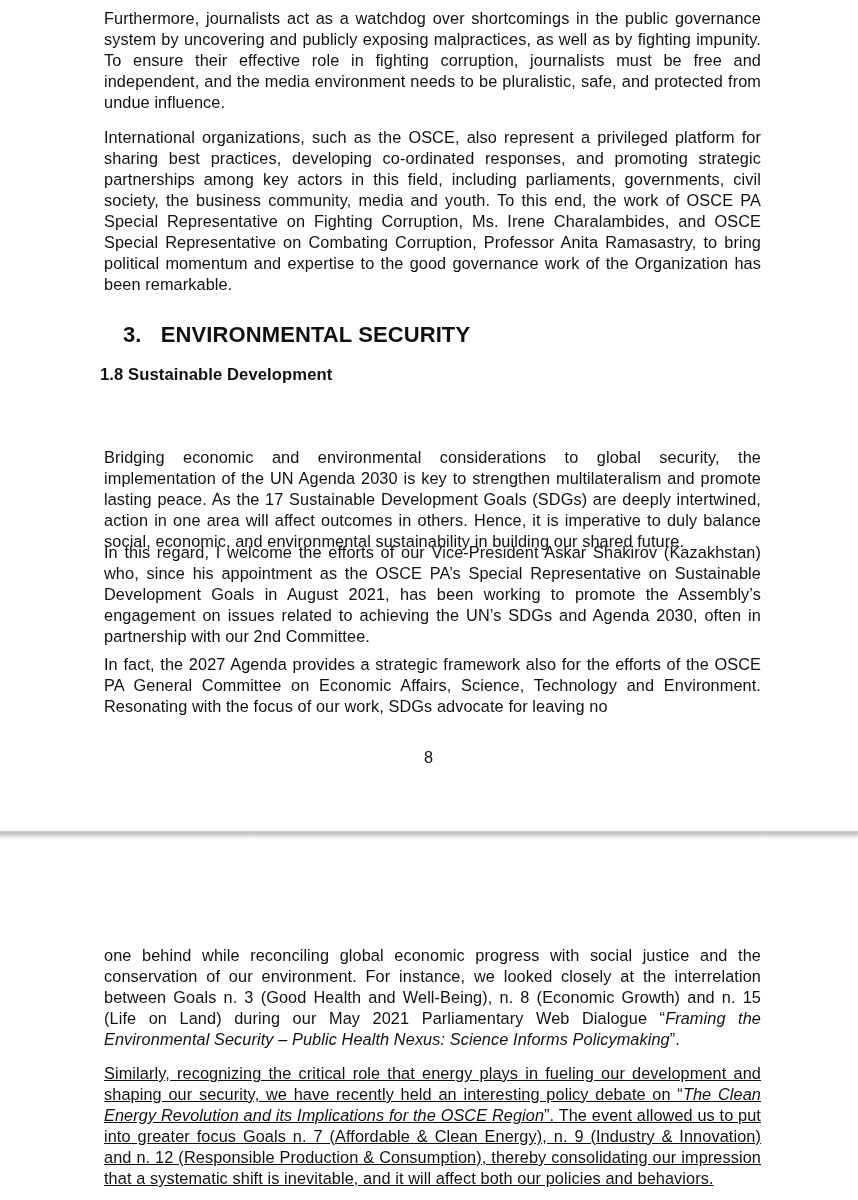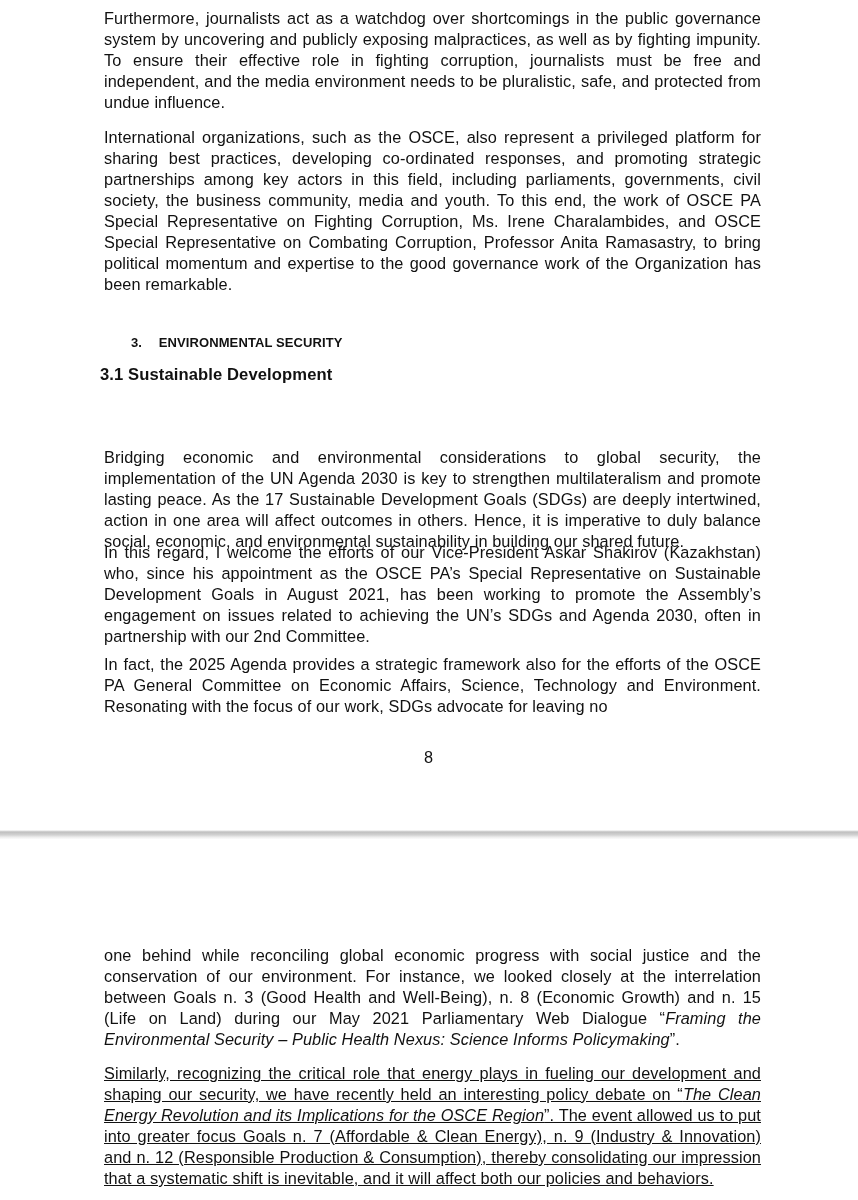--- a/index.html
+++ b/index.html
@@ -38,22 +38,22 @@
   .pos-p4 { top: 542px; }
   .pos-p5 { top: 654px; }
   .pos-p6 { top: 945px; }
   .pos-p7 { top: 1063px; text-decoration: underline; }
 
   .section-heading {
     position: absolute;
     left: 100px;
     top: 324px;
     width: 657px;
-    margin: 8px;
-    font-size: 13px;
+    margin: 0;
+    font-size: 22px;
     line-height: 21px;
     font-weight: bold;
     letter-spacing: 0.1px;
   }
   .section-heading .sec-num {
     display: inline-block;
     margin-left: 23px;
   }
   .section-heading .sec-title {
     display: inline-block;
@@ -103,27 +103,27 @@
   <section>
     <p class="para pos-p1">Furthermore, journalists act as a watchdog over shortcomings in the public governance system by uncovering and publicly exposing malpractices, as well as by fighting impunity. To ensure their effective role in fighting corruption, journalists must be free and independent, and the media environment needs to be pluralistic, safe, and protected from undue influence.</p>
 
     <p class="para pos-p2">International organizations, such as the OSCE, also represent a privileged platform for sharing best practices, developing co-ordinated responses, and promoting strategic partnerships among key actors in this field, including parliaments, governments, civil society, the business community, media and youth. To this end, the work of OSCE PA Special Representative on Fighting Corruption, Ms. Irene Charalambides, and OSCE Special Representative on Combating Corruption, Professor Anita Ramasastry, to bring political momentum and expertise to the good governance work of the Organization has been remarkable.</p>
 
     <h2 class="section-heading">
       <span class="sec-num">3.</span>
       <span class="sec-title">ENVIRONMENTAL SECURITY</span>
     </h2>
 
-    <h3 class="subsection-heading">3.1 Sustainable Development</h3>
+    <h3 class="subsection-heading">1.8 Sustainable Development</h3>
 
     <p class="para pos-p3">Bridging economic and environmental considerations to global security, the implementation of the UN Agenda 2030 is key to strengthen multilateralism and promote lasting peace. As the 17 Sustainable Development Goals (SDGs) are deeply intertwined, action in one area will affect outcomes in others. Hence, it is imperative to duly balance social, economic, and environmental sustainability in building our shared future.</p>
 
     <p class="para pos-p4">In this regard, I welcome the efforts of our Vice-President Askar Shakirov (Kazakhstan) who, since his appointment as the OSCE PA’s Special Representative on Sustainable Development Goals in August 2021, has been working to promote the Assembly’s engagement on issues related to achieving the UN’s SDGs and Agenda 2030, often in partnership with our 2nd Committee.</p>
 
-    <p class="para pos-p5">In fact, the 2025 Agenda provides a strategic framework also for the efforts of the OSCE PA General Committee on Economic Affairs, Science, Technology and Environment. Resonating with the focus of our work, SDGs advocate for leaving no</p>
+    <p class="para pos-p5">In fact, the 2027 Agenda provides a strategic framework also for the efforts of the OSCE PA General Committee on Economic Affairs, Science, Technology and Environment. Resonating with the focus of our work, SDGs advocate for leaving no</p>
 
     <div class="page-number">8</div>
   </section>
 
   <div class="page-divider"></div>
 
   <section>
     <p class="para pos-p6">
       <span>one behind while reconciling global economic progress with social justice and the conservation of our environment. For instance, we looked closely at the interrelation between Goals n. 3 (Good Health and Well-Being), n. 8 (Economic Growth) and n. 15 (Life on Land) during our May 2021 Parliamentary Web Dialogue “</span><em>Framing the Environmental Security – Public Health Nexus: Science Informs Policymaking</em><span>”.</span>
     </p>

